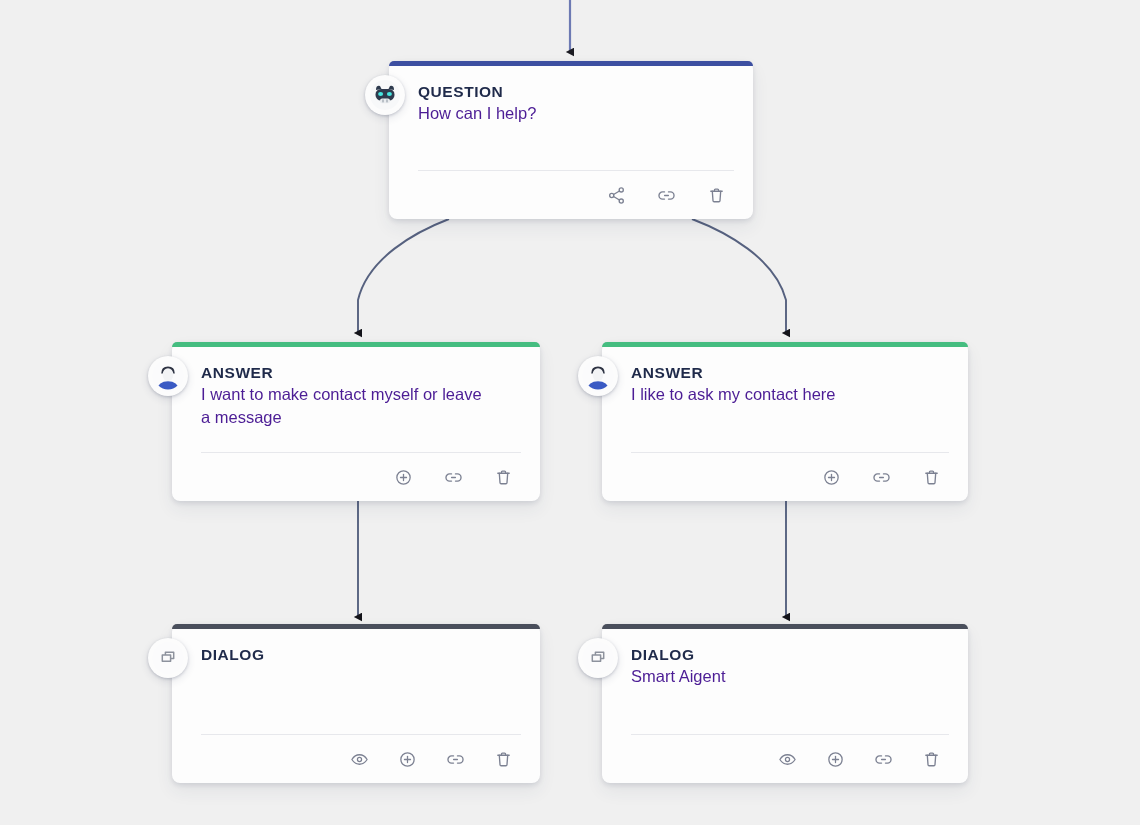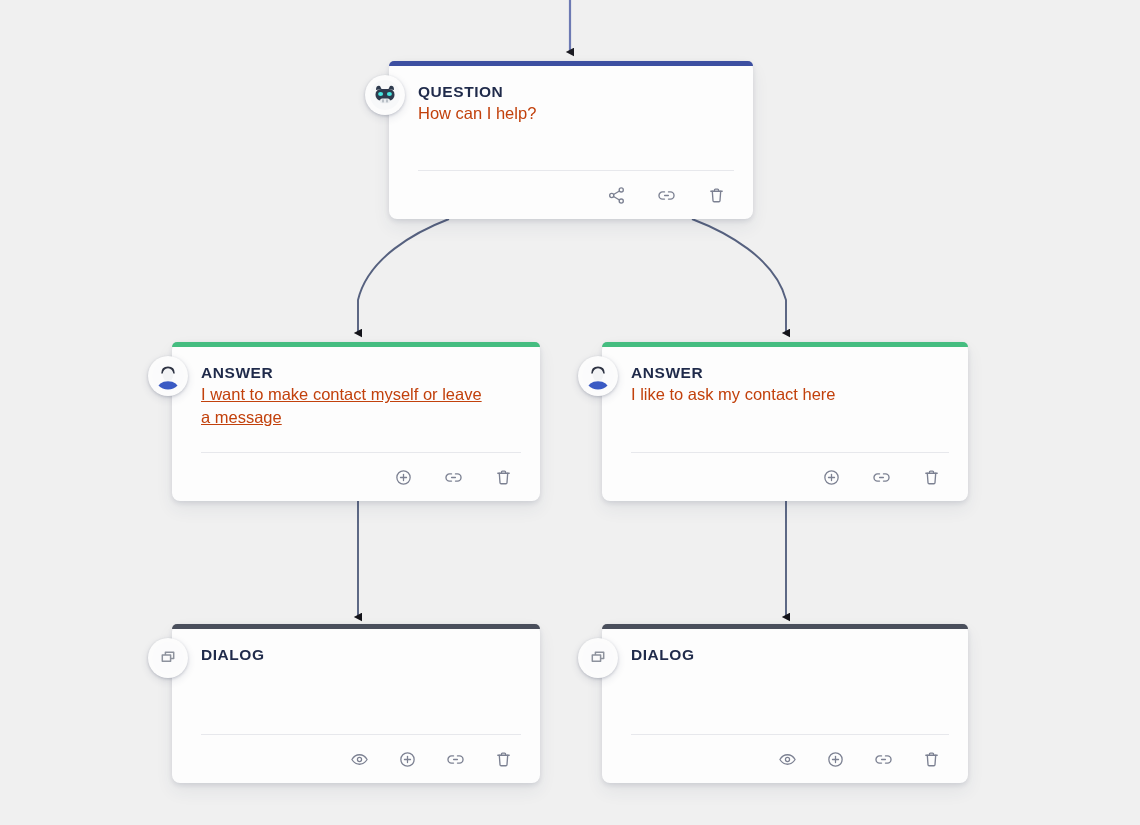--- a/index.html
+++ b/index.html
@@ -60,21 +60,21 @@
   .node-kind {
     font-size: 15.5px;
     font-weight: bold;
     letter-spacing: 0.55px;
     color: #1f2a4a;
     line-height: 1.25;
     margin: 0 0 1px 0;
   }
   .node-label {
     font-size: 16.5px;
-    color: #c2410c;
+    color: #4c1d95;
     line-height: 1.38;
     margin: 0;
     font-weight: normal;
   }
   .node-actions {
     flex: 0 0 auto;
     border-top: 1px solid #e7e8ec;
     margin: 0 19px 0 29px;
     height: 48px;
     display: flex;
@@ -210,21 +210,21 @@
           <path d="M10.2 14.5 Q10.2 7.5 17 7.5 Q23.8 7.5 23.8 14.5 Z" fill="#2e3343"></path>
           <ellipse cx="17" cy="15.6" rx="5.4" ry="6.4" fill="#f2f3f5"></ellipse>
           <path d="M5 33 Q6.6 22.2 17 22.2 Q27.4 22.2 29 33 Z" fill="#3a5ac4"></path>
         </g>
       </svg>
     </div>
 
     <div class="node-body">
       <div class="node-text">
         <div class="node-kind">ANSWER</div>
-        <div class="node-label" style="max-width:286px;text-decoration:underline;">I want to make contact myself or leave a message</div>
+        <div class="node-label" style="max-width:286px;">I want to make contact myself or leave a message</div>
       </div>
       <div class="node-actions">
         <span class="act">
           <svg width="19" height="19" viewBox="0 0 24 24" fill="none" stroke="currentColor" stroke-width="1.6" stroke-linecap="round">
             <circle cx="12" cy="12" r="8.4"></circle>
             <line x1="12" y1="8.2" x2="12" y2="15.8"></line>
             <line x1="8.2" y1="12" x2="15.8" y2="12"></line>
           </svg>
         </span>
         <span class="act">
@@ -352,20 +352,21 @@
         <g fill="none" stroke="#8d929d" stroke-width="1.5" stroke-linejoin="round">
           <path d="M14.4 11.3h8.3v6.1h-8.3z"></path>
           <path d="M11.3 14.1h8.3v6.2h-8.3z" fill="#fbfbfc"></path>
         </g>
       </svg>
     </div>
 
     <div class="node-body">
       <div class="node-text">
         <div class="node-kind">DIALOG</div>
+        <div class="node-label">Smart Aigent</div>
       </div>
       <div class="node-actions" style="gap:22px;">
         <span class="act">
           <svg width="19" height="19" viewBox="0 0 24 24" fill="none" stroke="currentColor" stroke-width="1.6" stroke-linecap="round" stroke-linejoin="round">
             <path d="M2.4 12s3.7-6 9.6-6 9.6 6 9.6 6-3.7 6-9.6 6-9.6-6-9.6-6z"></path>
             <circle cx="12" cy="12" r="2.6"></circle>
           </svg>
         </span>
         <span class="act">
           <svg width="19" height="19" viewBox="0 0 24 24" fill="none" stroke="currentColor" stroke-width="1.6" stroke-linecap="round">

